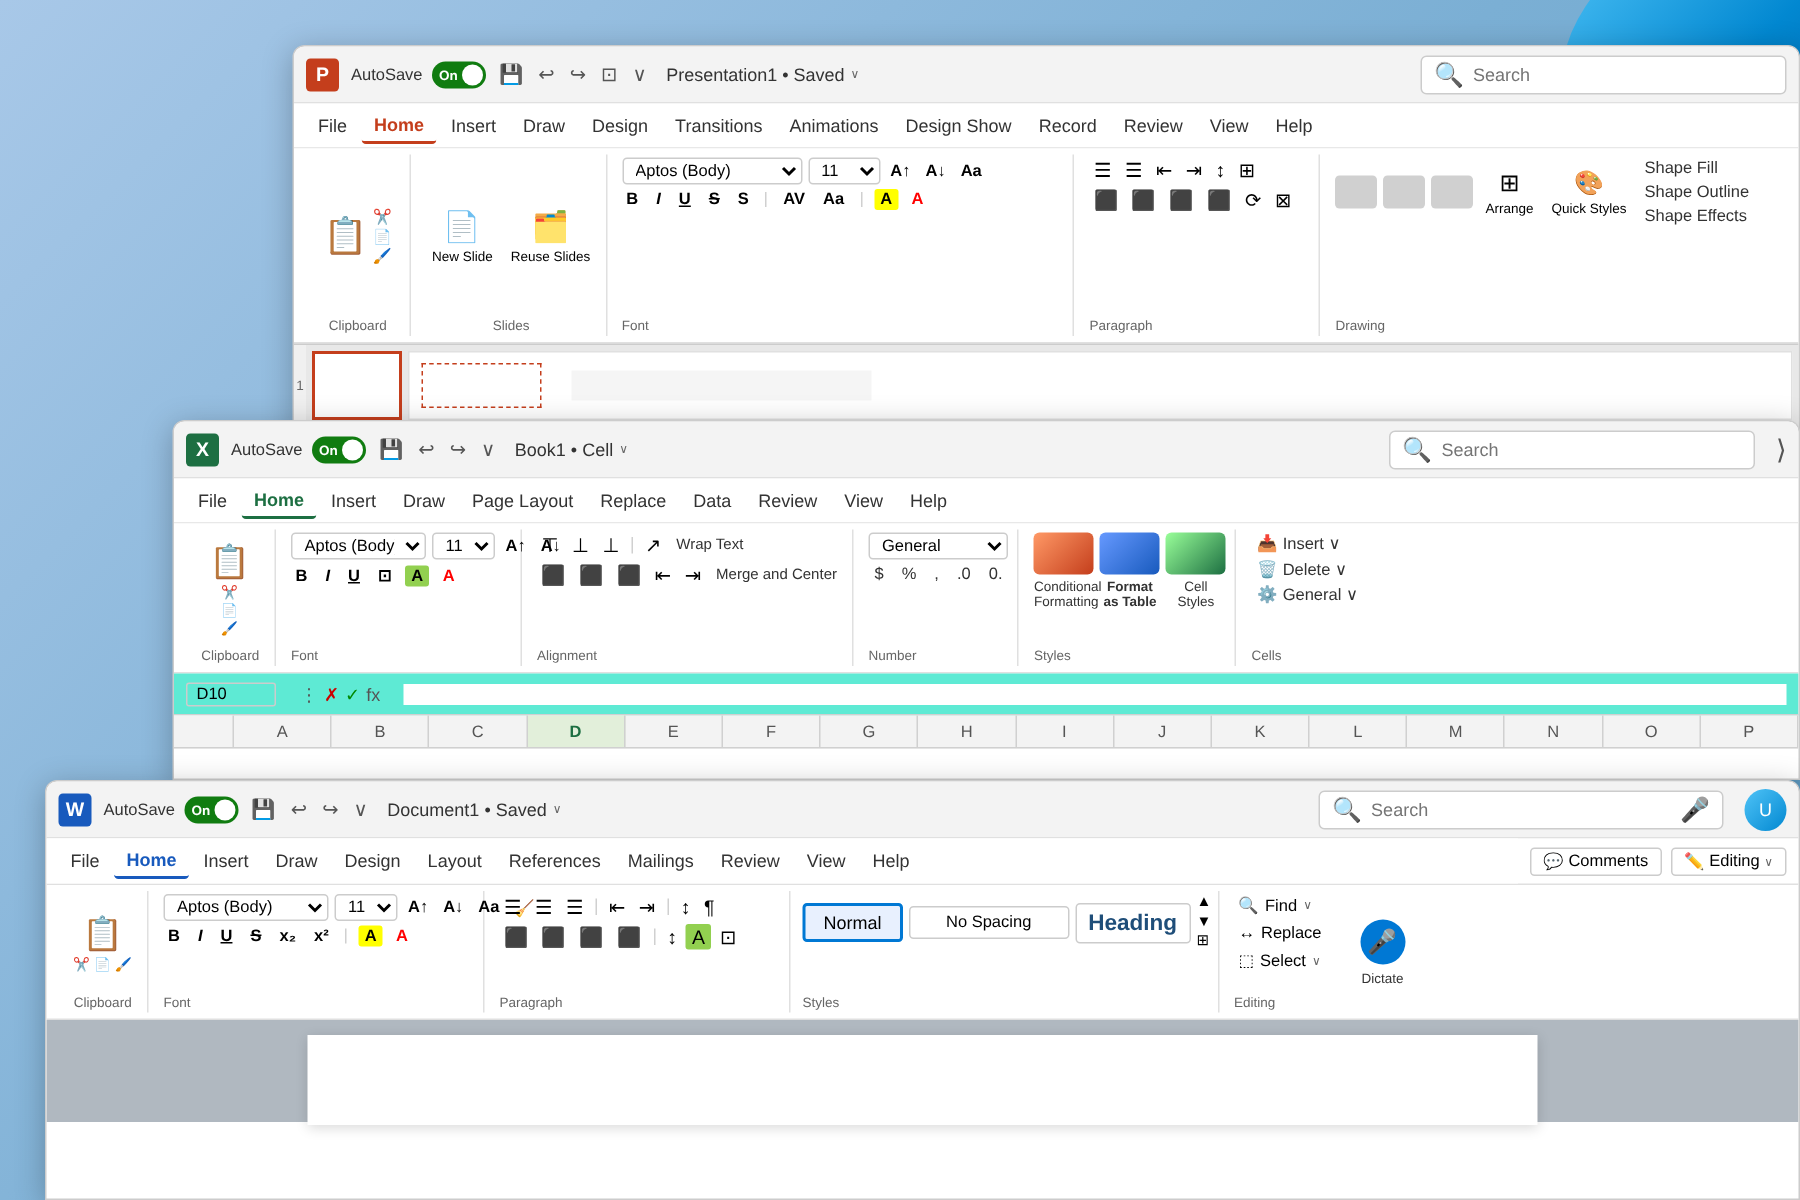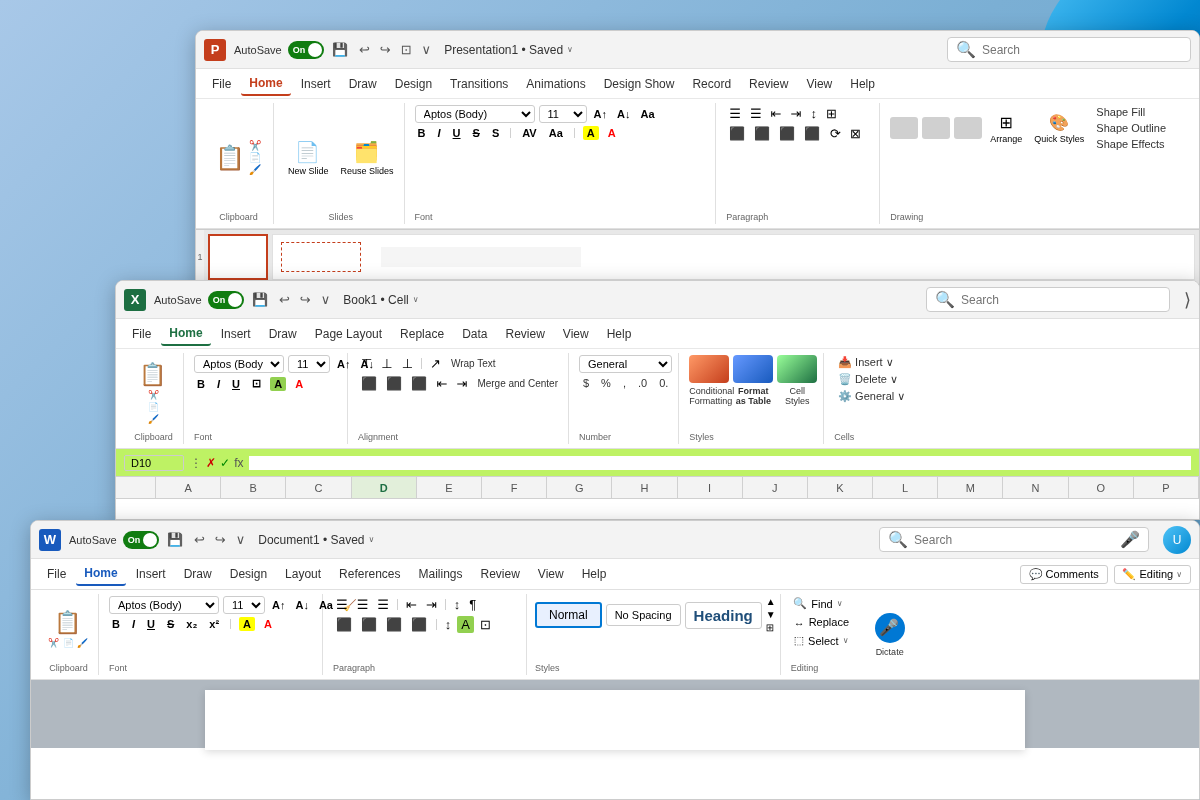--- a/index.html
+++ b/index.html
@@ -328,22 +328,22 @@
       border-radius: 2px;
     }
 
     
     .formula-bar {
       display: flex;
       align-items: center;
       height: 28px;
       border-bottom: 1px solid #d0d0d0;
       padding: 0 8px;
-      gap: 6px;
-      background: #bef264;
+      gap: 16px;
+      background: #5eead4;
       font-size: 12px;
     }
     .cell-ref {
       border: 1px solid #ccc;
       border-radius: 2px;
       padding: 1px 6px;
       font-size: 11px;
       width: 60px;
       display: flex;
       align-items: center;
@@ -917,21 +917,21 @@
         <span class="para-btn">↕</span>
         <span class="para-btn" style="background:#92d050;padding:1px 4px;">A</span>
         <span class="para-btn">⊡</span>
       </div>
       <div class="ribbon-group-label">Paragraph</div>
     </div>
 
     <div style="display:flex;flex-direction:column;padding:2px 4px;border-right:1px solid #e0e0e0;gap:2px;">
       <div style="display:flex;align-items:center;gap:4px;">
         <div style="border:2px solid #0078d4;border-radius:3px;padding:4px 12px;font-size:12px;cursor:pointer;background:#e8f0fe;min-width:60px;text-align:left;">Normal</div>
-        <div style="border:1px solid #ccc;border-radius:3px;padding:4px 8px;font-size:11px;cursor:pointer;min-width:60px;text-align:center;">No Spacing</div>
+        <div style="border:1px solid #ccc;border-radius:3px;padding:4px 24px;font-size:11px;cursor:pointer;min-width:60px;text-align:center;">No Spacing</div>
         <div style="border:1px solid #ccc;border-radius:3px;padding:4px 8px;font-size:15px;font-weight:bold;color:#1f4e79;cursor:pointer;min-width:60px;text-align:center;">Heading</div>
         <div style="display:flex;flex-direction:column;gap:1px;">
           <span style="font-size:10px;cursor:pointer;line-height:1.2;">▲</span>
           <span style="font-size:10px;cursor:pointer;line-height:1.2;">▼</span>
           <span style="font-size:10px;cursor:pointer;line-height:1.2;">⊞</span>
         </div>
       </div>
       <div class="ribbon-group-label">Styles</div>
     </div>
 

